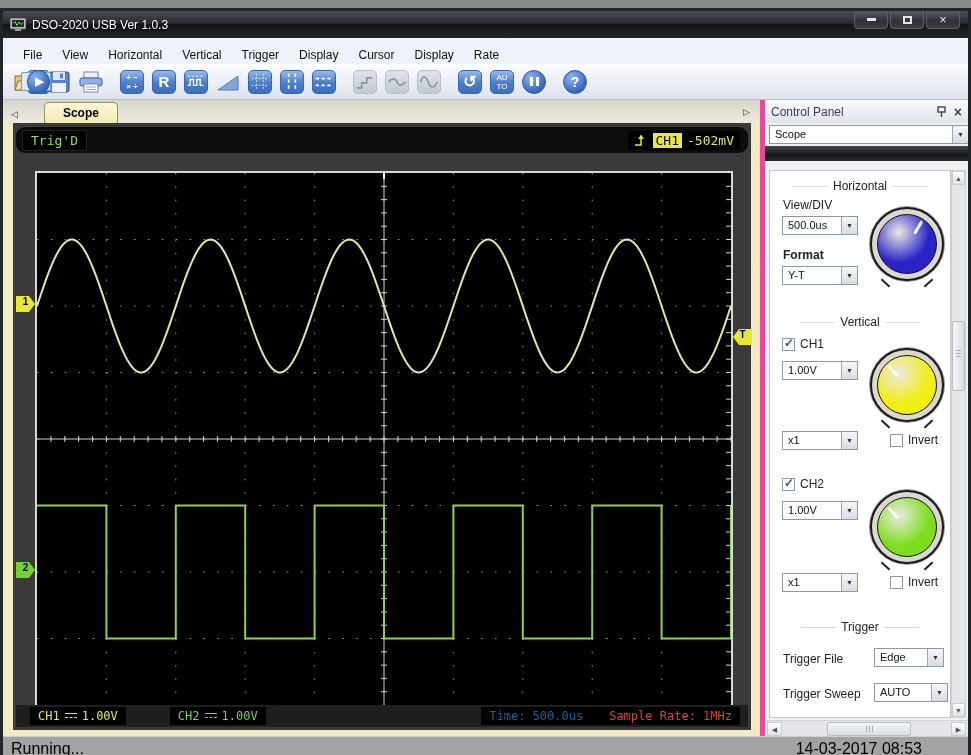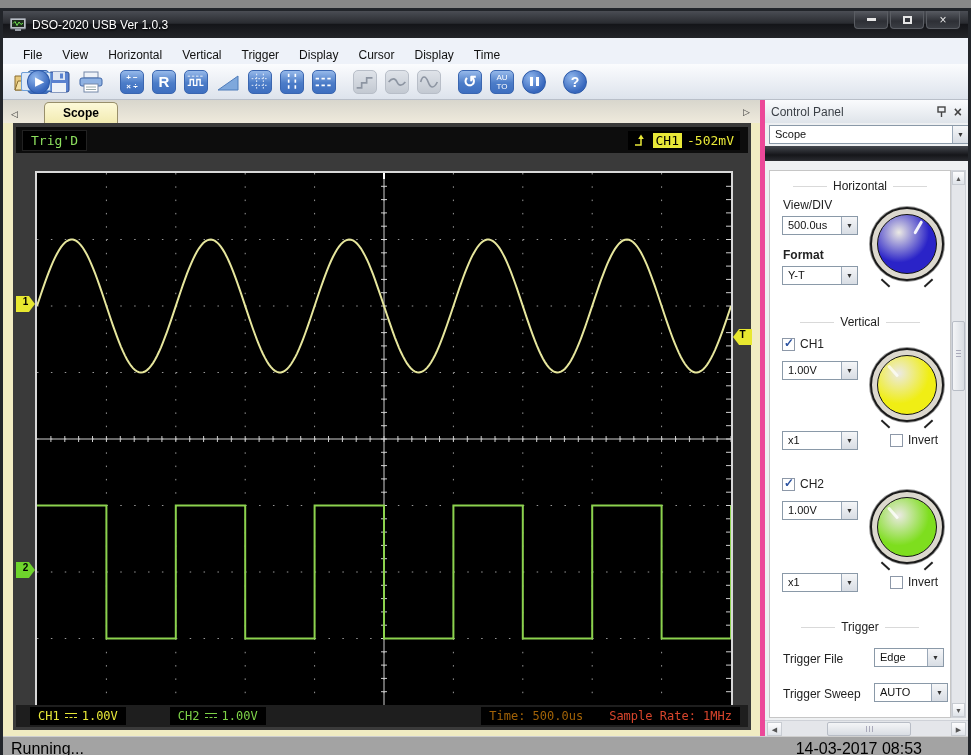--- a/index.html
+++ b/index.html
@@ -48,21 +48,21 @@
     background:linear-gradient(180deg,#d8d6cd,#efeadc);display:flex;align-items:flex-end;}
   .tab-arrow{font-size:9px;color:#333;padding:0 4px 4px 8px;}
   .tab-arrow.right{position:absolute;right:6px;bottom:2px;}
   .tab{margin-left:22px;height:21px;padding:0 18px;background:linear-gradient(180deg,#fdf9d8,#f2ebb2);
     border:1px solid #988f6a;border-bottom:none;border-radius:5px 5px 0 0;
     font-size:12px;font-weight:bold;display:flex;align-items:center;}
   
   .scope-panel{position:absolute;left:10px;top:23px;width:738px;height:607px;background:#3a3a3a;
     font-family:"DejaVu Sans Mono",monospace;}
   .scope-header{position:absolute;left:3px;top:4px;right:3px;height:26px;background:#0d0d0d;
-    display:flex;align-items:center;}
+    display:flex;align-items:center;border-radius:9px;}
   .trigd{margin-left:6px;background:#000;border:1px solid #222;color:#8de05e;
     font-size:13px;padding:2px 8px;}
   .trig-readout{margin-left:auto;margin-right:8px;display:flex;align-items:center;gap:5px;
     background:#000;padding:2px 6px;}
   .ch1badge{background:#e8e838;color:#000;font-size:13px;padding:0 3px;}
   .triglevel{color:#e8e838;font-size:13px;}
   .plot-wrap{position:absolute;left:22px;top:48px;width:698px;height:536px;
     border:2px solid #d8d8d8;background:#000;}
   .chmark{position:absolute;left:3px;width:19px;height:16px;text-align:center;line-height:16px;
     font:bold 10px "Liberation Sans",sans-serif;color:#000;
@@ -71,21 +71,21 @@
   .chmark.m2{top:439px;background:#6fd42c;}
   .tmark{position:absolute;left:720px;top:206px;width:19px;height:16px;text-align:center;
     line-height:16px;font:bold 10px "Liberation Sans",sans-serif;color:#000;background:#e8e830;
     clip-path:polygon(100% 0,32% 0,0 50%,32% 100%,100% 100%);}
   .scope-footer{position:absolute;left:3px;bottom:3px;right:3px;height:22px;background:#1e1e1e;
     display:flex;align-items:center;font-size:12px;}
   .fbox{background:#000;padding:2px 8px;display:flex;align-items:center;gap:5px;}
   .fbox.ch1{margin-left:14px;color:#e8e838;}
   .fbox.ch2{margin-left:44px;color:#7ed348;}
   .fbox.times{margin-left:auto;margin-right:8px;gap:26px;}
-  .t-time{color:#a16207;}
+  .t-time{color:#0369a1;}
   .t-rate{color:#d8452c;}
   .dcicon{display:inline-block;width:12px;height:6px;position:relative;}
   .dcicon:before{content:"";position:absolute;left:0;top:0;width:12px;border-top:1px solid currentColor;}
   .dcicon:after{content:"";position:absolute;left:0;top:4px;width:12px;border-top:1px dashed currentColor;}
   
   .cpanel{position:absolute;right:0;top:89px;width:208px;height:636px;background:#eef0f2;
     border-left:5px solid #ec4899;}
   .cp-header{height:23px;display:flex;align-items:center;padding:0 6px;
     background:linear-gradient(180deg,#fafbfd,#dfe4ea);color:#3a3f46;font-size:12px;}
   .cp-hicons{margin-left:auto;display:flex;gap:8px;align-items:center;color:#444;}
@@ -174,21 +174,21 @@
 
   <div class="menubar">
     <span class="menuitem">File</span>
     <span class="menuitem">View</span>
     <span class="menuitem">Horizontal</span>
     <span class="menuitem">Vertical</span>
     <span class="menuitem">Trigger</span>
     <span class="menuitem">Display</span>
     <span class="menuitem">Cursor</span>
     <span class="menuitem">Display</span>
-    <span class="menuitem">Time</span>
+    <span class="menuitem">Rate</span>
   </div>
 
   <div class="toolbar">
     <div class="tbtn">
       <svg width="26" height="22" viewBox="0 0 26 22">
           <path d="M1,5 L9,5 L11,7 L22,7 L22,19 L1,19 Z" fill="#e7c97e" stroke="#8a6d2f"></path>
           <path d="M1,19 L4,10 L25,10 L22,19 Z" fill="#f3dfa4" stroke="#8a6d2f"></path>
           <path d="M14,1 L19,1 L19,8 L22,8 L16.5,14 L11,8 L14,8 Z" fill="#6cc52e" stroke="#3e7d17"></path>
         </svg>
     </div>

